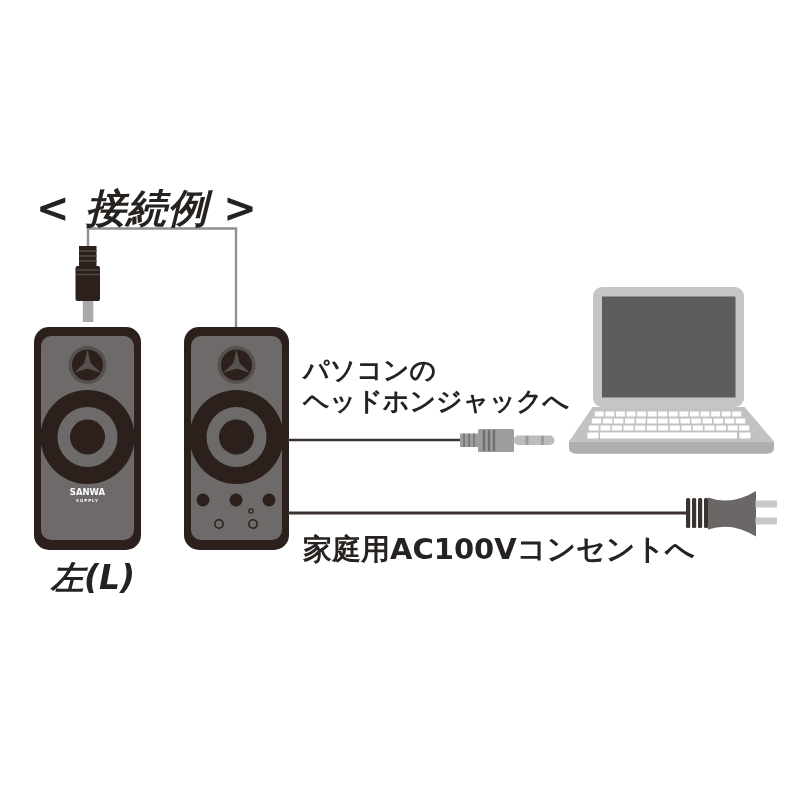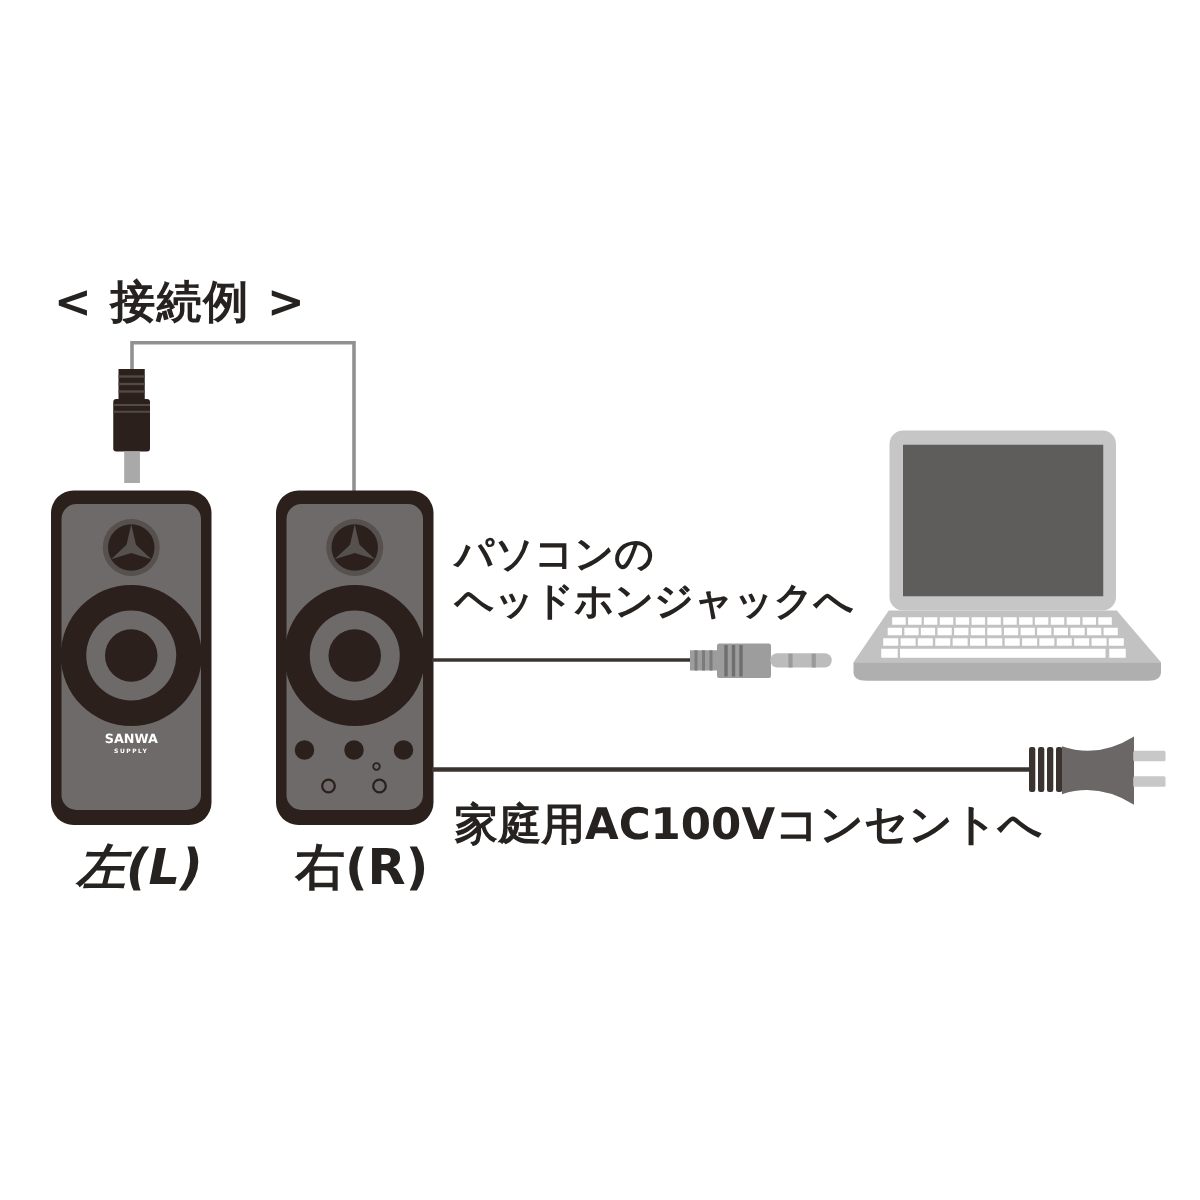--- a/index.html
+++ b/index.html
@@ -1,20 +1,20 @@
 <!DOCTYPE html>
 <html><head>
 <meta charset="utf-8">
 <style>
   html,body{margin:0;padding:0;}
   body{background:#ffffff;font-family:"DejaVu Sans","Liberation Sans",sans-serif;}
   .stage{position:relative;width:800px;height:800px;background:#ffffff;overflow:hidden;}
   .stage svg{position:absolute;left:0;top:0;}
   .txt{position:absolute;color:#262220;font-weight:600;white-space:nowrap;}
-  .title{left:36px;top:181px;font-size:30px;letter-spacing:1px;}
+  .title{left:36px;top:181px;font-size:40px;letter-spacing:1px;font-style:italic;}
   .ann-headphone{left:303px;top:355px;font-size:26px;line-height:31px;}
   .ann-power{left:303px;top:530px;font-size:29px;}
   .lbl-left{left:51px;top:556px;font-size:33px;font-style:italic;}
   .lbl-right{left:197px;top:556px;font-size:33px;}
 </style>
 </head>
 <body>
 
 <div class="stage">
 
@@ -161,14 +161,13 @@
   <div class="txt title">&lt; 接続例 &gt;</div>
 
   <div class="txt ann-headphone">
     <div>パソコンの</div>
     <div>ヘッドホンジャックへ</div>
   </div>
 
   <div class="txt ann-power">家庭用AC100Vコンセントへ</div>
 
   <div class="txt lbl-left">左(L)</div>
-  <div class="txt lbl-right">右(R)</div>
 </div>
 
 </body></html>

